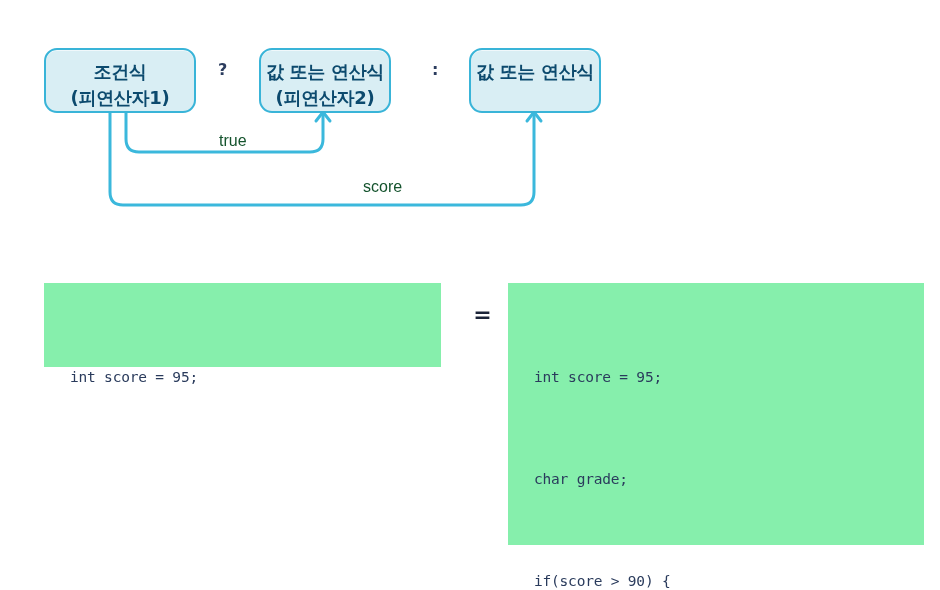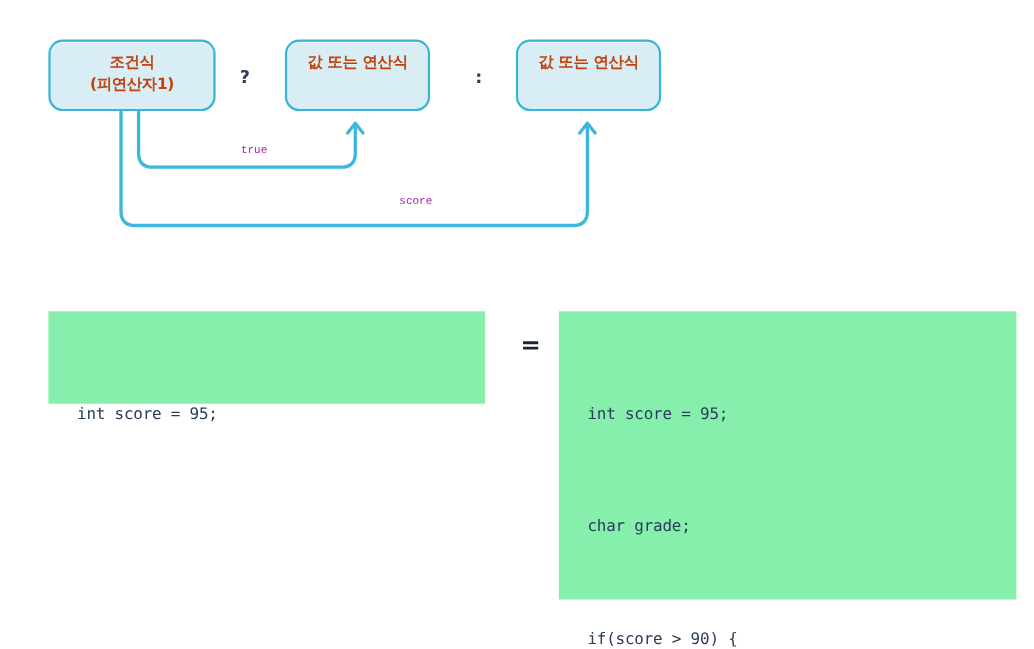--- a/index.html
+++ b/index.html
@@ -30,29 +30,30 @@
     width: 940px;
     height: 240px;
   }
   .node {
     position: absolute;
     box-sizing: border-box;
     background: #d9eef4;
     border: 2px solid #39b4d8;
     border-radius: 13px;
     text-align: center;
-    color: #c2410c;
+    color: #0c4a6e;
     font-family: "DejaVu Sans", "Liberation Sans", sans-serif;
     font-weight: bold;
-    font-size: 14px;
+    font-size: 18px;
     line-height: 1.45;
     padding-top: 9px;
     letter-spacing: -0.3px;
     z-index: 3;
     box-shadow: 0 1px 0 rgba(255,255,255,0.6) inset;
+    margin-top: 12px;
   }
   .node .l1 { display: block; }
   .node .l2 { display: block; }
 
   #node-cond  { left: 44px;  top: 36px; width: 152px; height: 65px; }
   #node-op2   { left: 259px; top: 36px; width: 132px; height: 65px; }
   #node-op3   { left: 469px; top: 36px; width: 132px; height: 65px; }
 
   .sep {
     position: absolute;
@@ -60,23 +61,23 @@
     font-family: "DejaVu Sans", "Liberation Sans", sans-serif;
     font-size: 16px;
     font-weight: bold;
     z-index: 3;
   }
   #sep-question { left: 218px; top: 60px; }
   #sep-colon    { left: 432px; top: 60px; }
 
   .edge-label {
     position: absolute;
-    color: #a21caf;
-    font-family: Liberation Mono, monospace;
-    font-size: 10px;
+    color: #14532d;
+    font-family: Liberation Sans, sans-serif;
+    font-size: 16px;
     z-index: 3;
     background: #ffffff;
     padding: 0 5px;
   }
   #label-true  { left: 214px; top: 132px; }
   #label-false { left: 358px; top: 178px; }
 
   #wires {
     position: absolute;
     left: 0; top: 0;
@@ -150,20 +151,21 @@
 
     <div class="node" id="node-cond">
       <span class="l1">조건식</span>
       <span class="l2">(피연산자1)</span>
     </div>
 
     <div class="sep" id="sep-question">?</div>
 
     <div class="node" id="node-op2">
       <span class="l1">값 또는 연산식</span>
+      <span class="l2">(피연산자2)</span>
     </div>
 
     <div class="sep" id="sep-colon">:</div>
 
     <div class="node" id="node-op3">
       <span class="l1">값 또는 연산식</span>
     </div>
 
     <div class="edge-label" id="label-true">true</div>
     <div class="edge-label" id="label-false">score</div>

